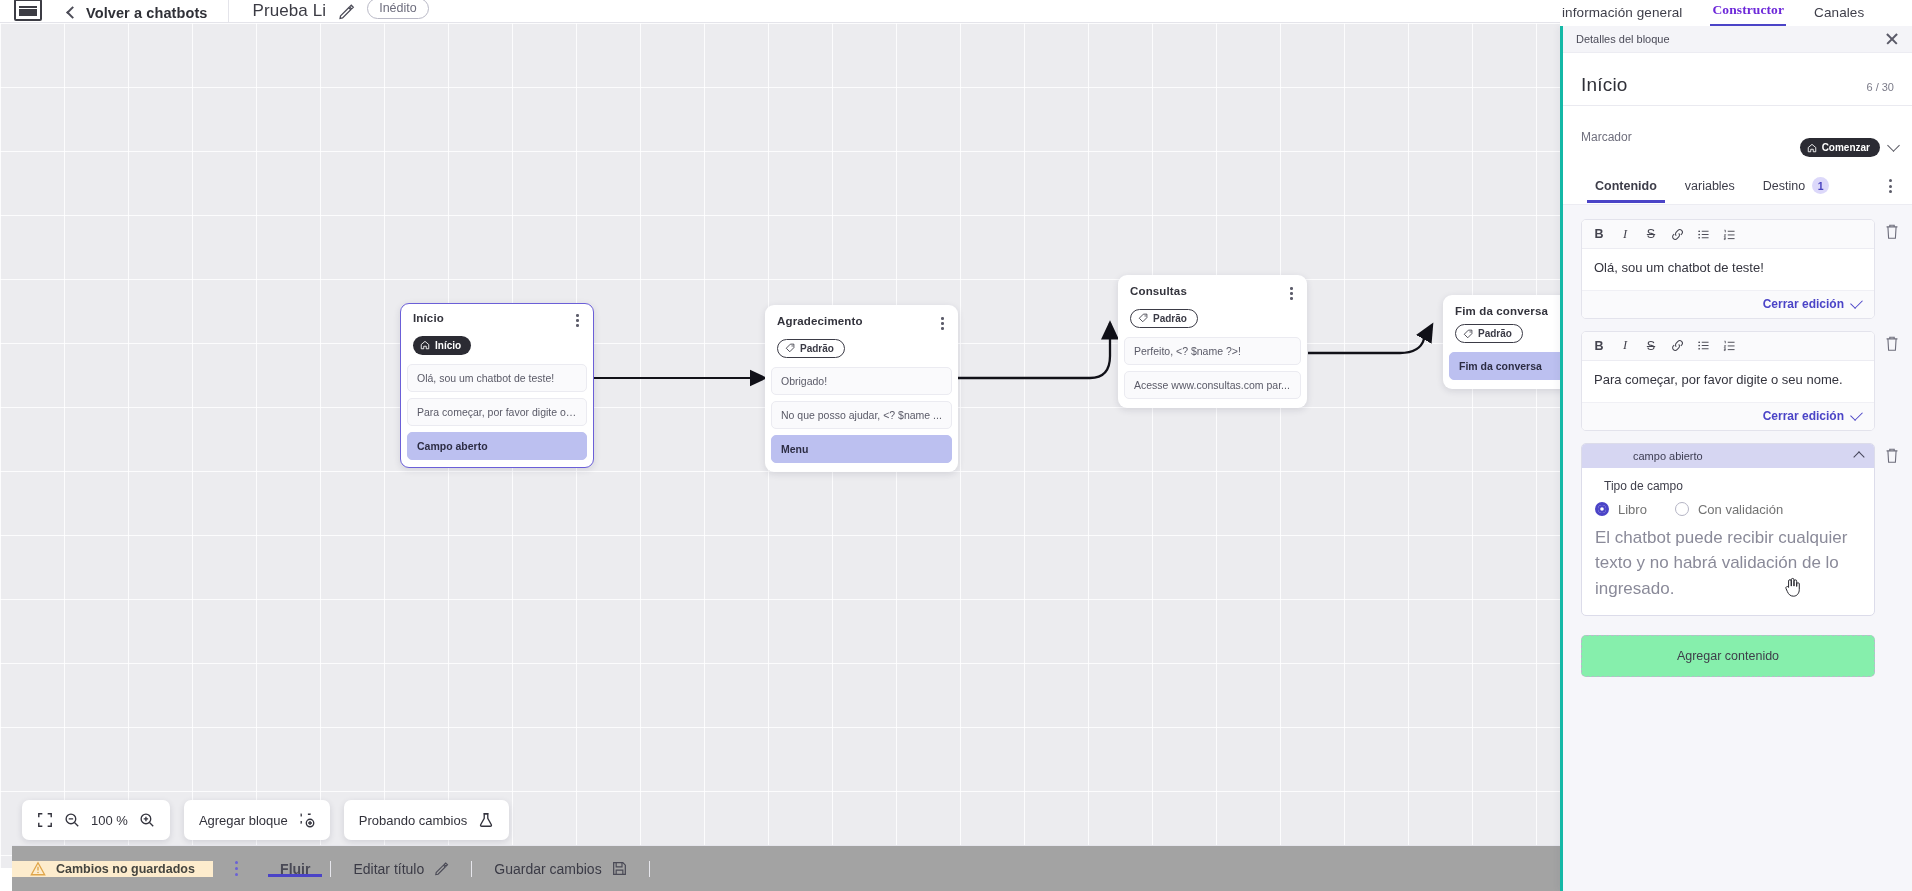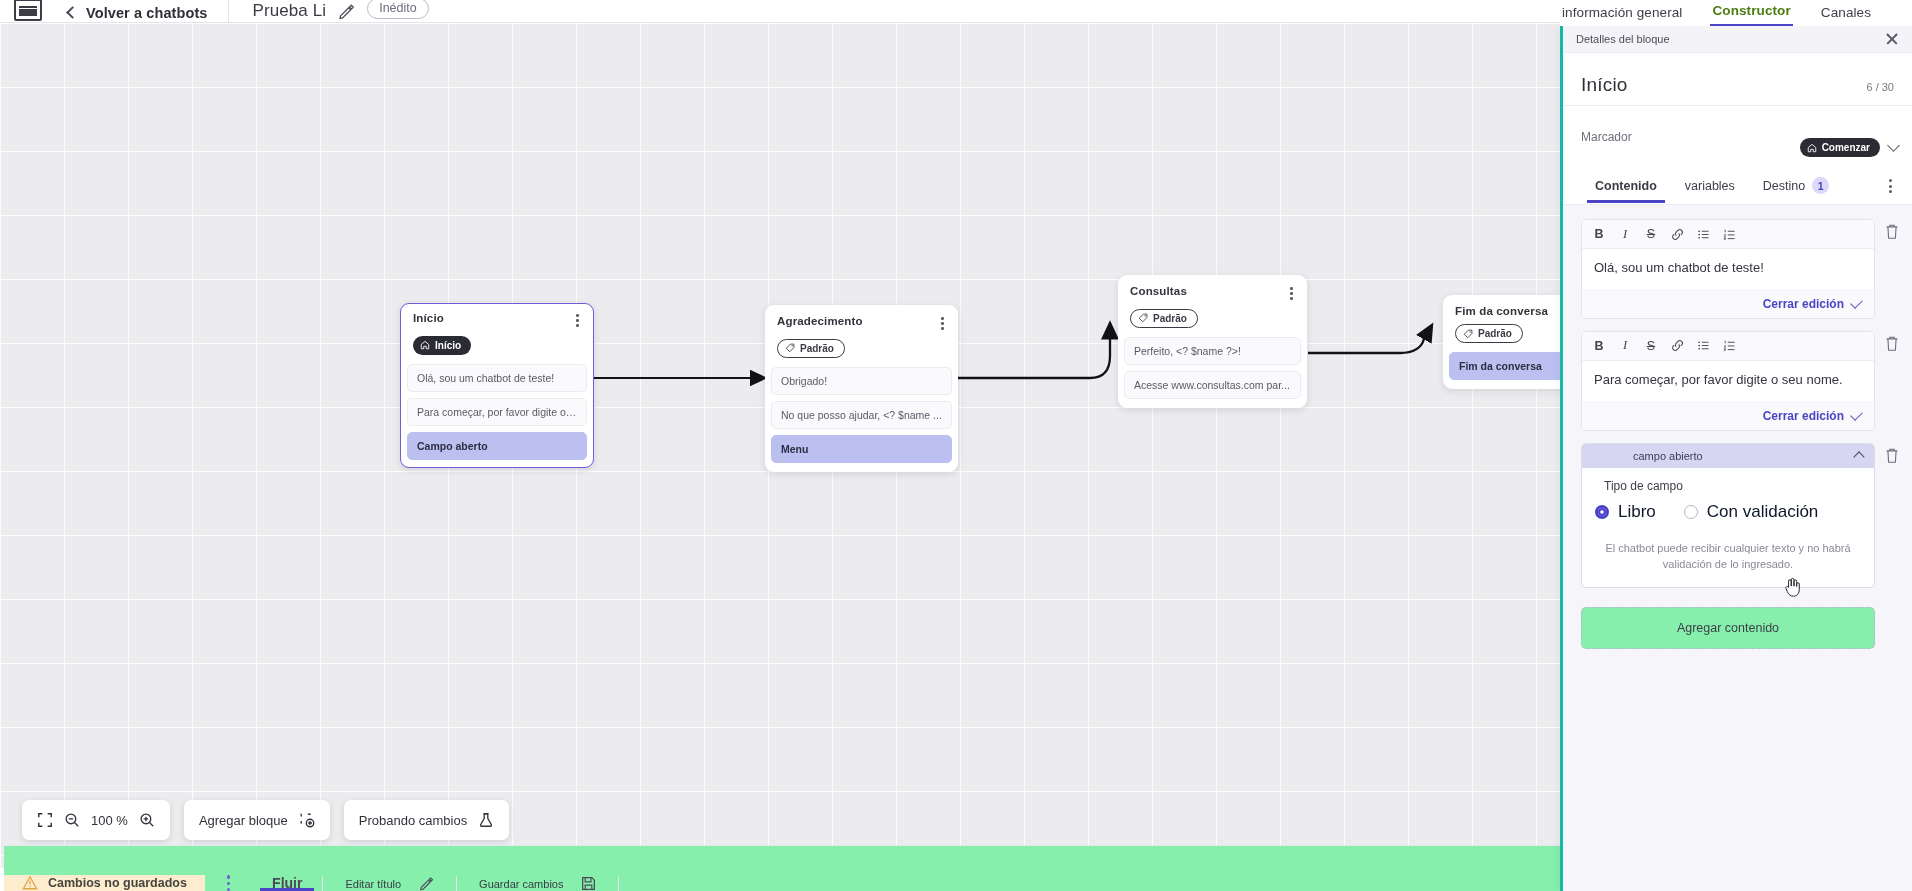--- a/index.html
+++ b/index.html
@@ -57,21 +57,21 @@
   
   .panel-tabs {
     position: absolute; right: 0; top: 0; width: 352px; height: 26px;
     background: #ffffff; display: flex; align-items: flex-end;
     justify-content: flex-start; gap: 26px; padding-bottom: 0; z-index: 60;
   }
   .ptab {
     font-size: 13.5px; color: #3e3e49; padding: 0 2px 6px; cursor: pointer;
     white-space: nowrap; letter-spacing: .1px;
   }
-  .ptab.active { color: #4d7c0f; font-weight: 700; border-bottom: 2.5px solid #4b44c7; }
+  .ptab.active { color: #6d28d9; font-weight: 700; border-bottom: 2.5px solid #4b44c7; font-family: Liberation Serif, serif; }
 
   
   .canvas {
     position: absolute; left: 0; top: 23px; width: 1562px; height: 845px;
     background-color: #ececef;
     background-image:
       linear-gradient(to right, rgba(255,255,255,.85) 1.5px, transparent 1.5px),
       linear-gradient(to bottom, rgba(255,255,255,.85) 1.5px, transparent 1.5px);
     background-size: 64px 64px;
     overflow: hidden;
@@ -115,43 +115,43 @@
   .fbtn {
     background: #fff; border-radius: 7px; box-shadow: 0 2px 6px rgba(40,40,70,.14);
     height: 40px; display: flex; align-items: center; gap: 11px;
     padding: 0 15px; font-size: 13px; color: #32323b; cursor: pointer; white-space: nowrap;
   }
   .zoomval { font-size: 13px; color: #32323b; }
   .icon-sm { width: 16px; height: 16px; flex: none; }
 
   
   .bottombar {
-    position: absolute; left: 4px; bottom: 0; width: 1562px; height: 46px;
-    background: #86efac; border-top: 1px solid #e6e6ec;
-    display: flex; align-items: flex-end; z-index: 50;
+    position: absolute; left: 12px; bottom: 0; width: 1562px; height: 46px;
+    background: #a3a3a3; border-top: 1px solid #e6e6ec;
+    display: flex; align-items: center; z-index: 50;
   }
   .unsaved {
     background: #fdeccd; display: flex; align-items: center; gap: 10px;
     padding: 0 18px; font-size: 12.5px; font-weight: 700; color: #45453f;
   }
   .bb-kebab { display: flex; flex-direction: column; gap: 3px; align-items: center;
     justify-content: center; padding: 0 22px; cursor: pointer; }
   .bb-kebab i { width: 3.2px; height: 3.2px; border-radius: 50%; background: #6a62d6; }
   .bb-tab {
     display: flex; align-items: center; padding: 0 20px; font-size: 14px;
     color: #4d4d59; cursor: pointer; position: relative;
   }
   .bb-tab.active { color: #4a4a56; font-weight: 700; }
   .bb-tab.active:after {
     content: ""; position: absolute; left: 8px; right: 8px; bottom: 0;
     height: 3px; background: #4b44c7;
   }
   .bb-item {
-    display: flex; align-items: center; gap: 18px; padding: 0 22px;
-    font-size: 11px; color: #3b3b46; cursor: pointer; border-right: 1px solid #e6e6ec;
+    display: flex; align-items: center; gap: 10px; padding: 0 22px;
+    font-size: 14px; color: #3b3b46; cursor: pointer; border-right: 1px solid #e6e6ec;
   }
   .bb-item.first { border-left: 1px solid #e6e6ec; }
 
   
   .details {
     position: absolute; right: 0; top: 26px; width: 352px; height: 865px;
     background: #ffffff; border-left: 3px solid #14b8a6;
     box-shadow: -2px 0 7px rgba(40,40,70,.05); z-index: 55;
     display: flex; flex-direction: column;
   }
@@ -249,22 +249,22 @@
   .chev-up { width: 8px; height: 8px; border-left: 1.7px solid #45455a;
     border-top: 1.7px solid #45455a; transform: rotate(45deg); margin-top: 3px; cursor: pointer; }
   .cfield-body { padding: 11px 13px 14px; }
   .cfield-lab { font-size: 12px; color: #3f3f4b; padding-left: 9px; }
   .radio-row { display: flex; align-items: center; gap: 28px; margin-top: 9px; }
   .radio-item { display: flex; align-items: center; gap: 9px; cursor: pointer; }
   .radio {
     width: 14px; height: 14px; border-radius: 50%; border: 1.6px solid #b4b4c4; background: #fff;
   }
   .radio.on { border: 3.6px solid #4b44c7; background: #fff; box-shadow: inset 0 0 0 2.2px #4b44c7; }
-  .radio-lab { font-size: 17px; color: #0f172a; }
-  .cfield-help { margin-top: 18px; font-size: 11px; color: #8a8a99; line-height: 1.5; text-align: center; }
+  .radio-lab { font-size: 13px; color: #737373; }
+  .cfield-help { margin-top: 8px; font-size: 17px; color: #8a8a99; line-height: 1.5; }
 
   .addbox {
     margin-top: 19px; border: 1.5px dashed #b9b9cb; border-radius: 5px; background: #86efac;
     height: 42px; display: flex; align-items: center; justify-content: center;
     font-size: 12.5px; color: #3e3e4a; cursor: pointer; margin-right: 25px;
   }
 
   .cursor-hand { position: absolute; width: 18px; height: 22px; pointer-events: none; z-index: 90; }
 </style>
 </head>

